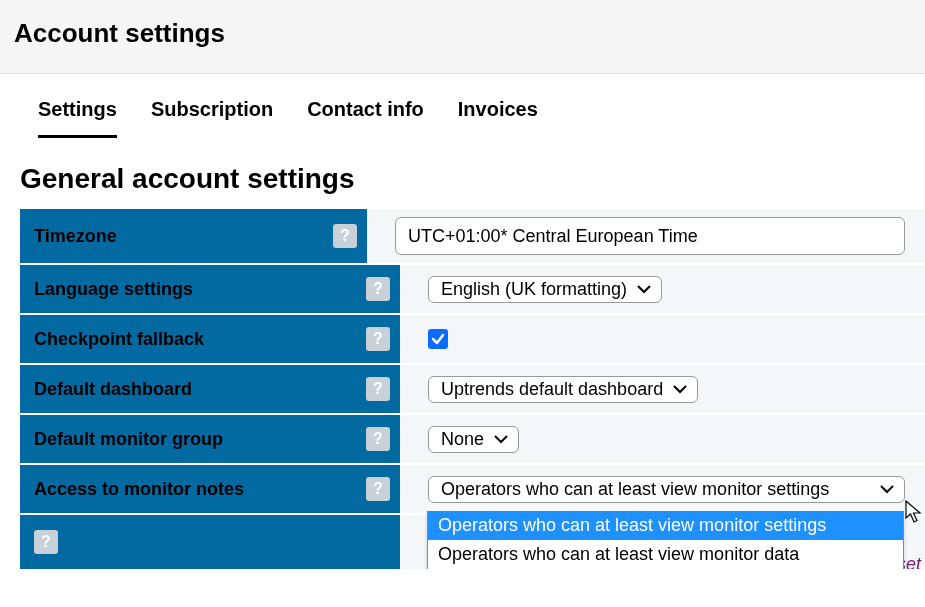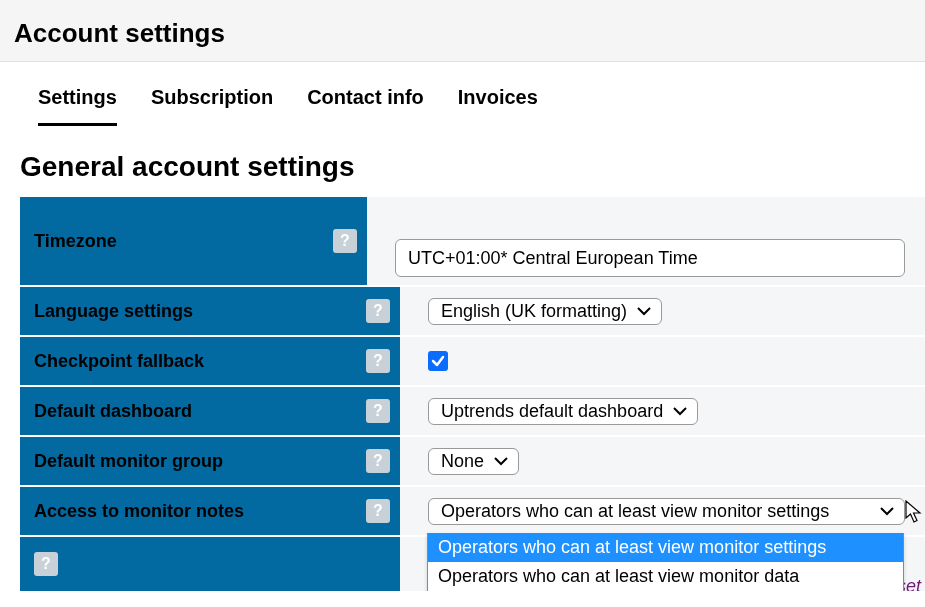--- a/index.html
+++ b/index.html
@@ -6,21 +6,21 @@
   body {
     margin: 0;
     font-family: -apple-system, BlinkMacSystemFont, "Segoe UI", Arial, sans-serif;
     background: #fff;
     color: #000;
     width: 925px;
   }
   .header {
     background: #f5f5f5;
     border-bottom: 1px solid #e0e0e0;
-    padding: 18px 14px 12px 14px;
+    padding: 18px 14px 24px 14px;
   }
   .page-title {
     font-size: 26px;
     font-weight: 700;
     margin: 0;
   }
   .tabs {
     display: flex;
     gap: 34px;
     padding: 24px 38px 0 38px;
@@ -88,21 +88,20 @@
   .wide-input {
     width: 510px;
     max-width: 100%;
     height: 38px;
     padding: 16px 12px;
     font-size: 18px;
     border: 1px solid #999;
     border-radius: 6px;
     background: #fff;
     font-family: inherit;
-    margin-top: 34px;
   }
   .select-wrap {
     position: relative;
     display: inline-flex;
     align-items: center;
     height: 27px;
     padding: 0 34px 0 12px;
     border: 1px solid #999;
     border-radius: 6px;
     background: #fff;

